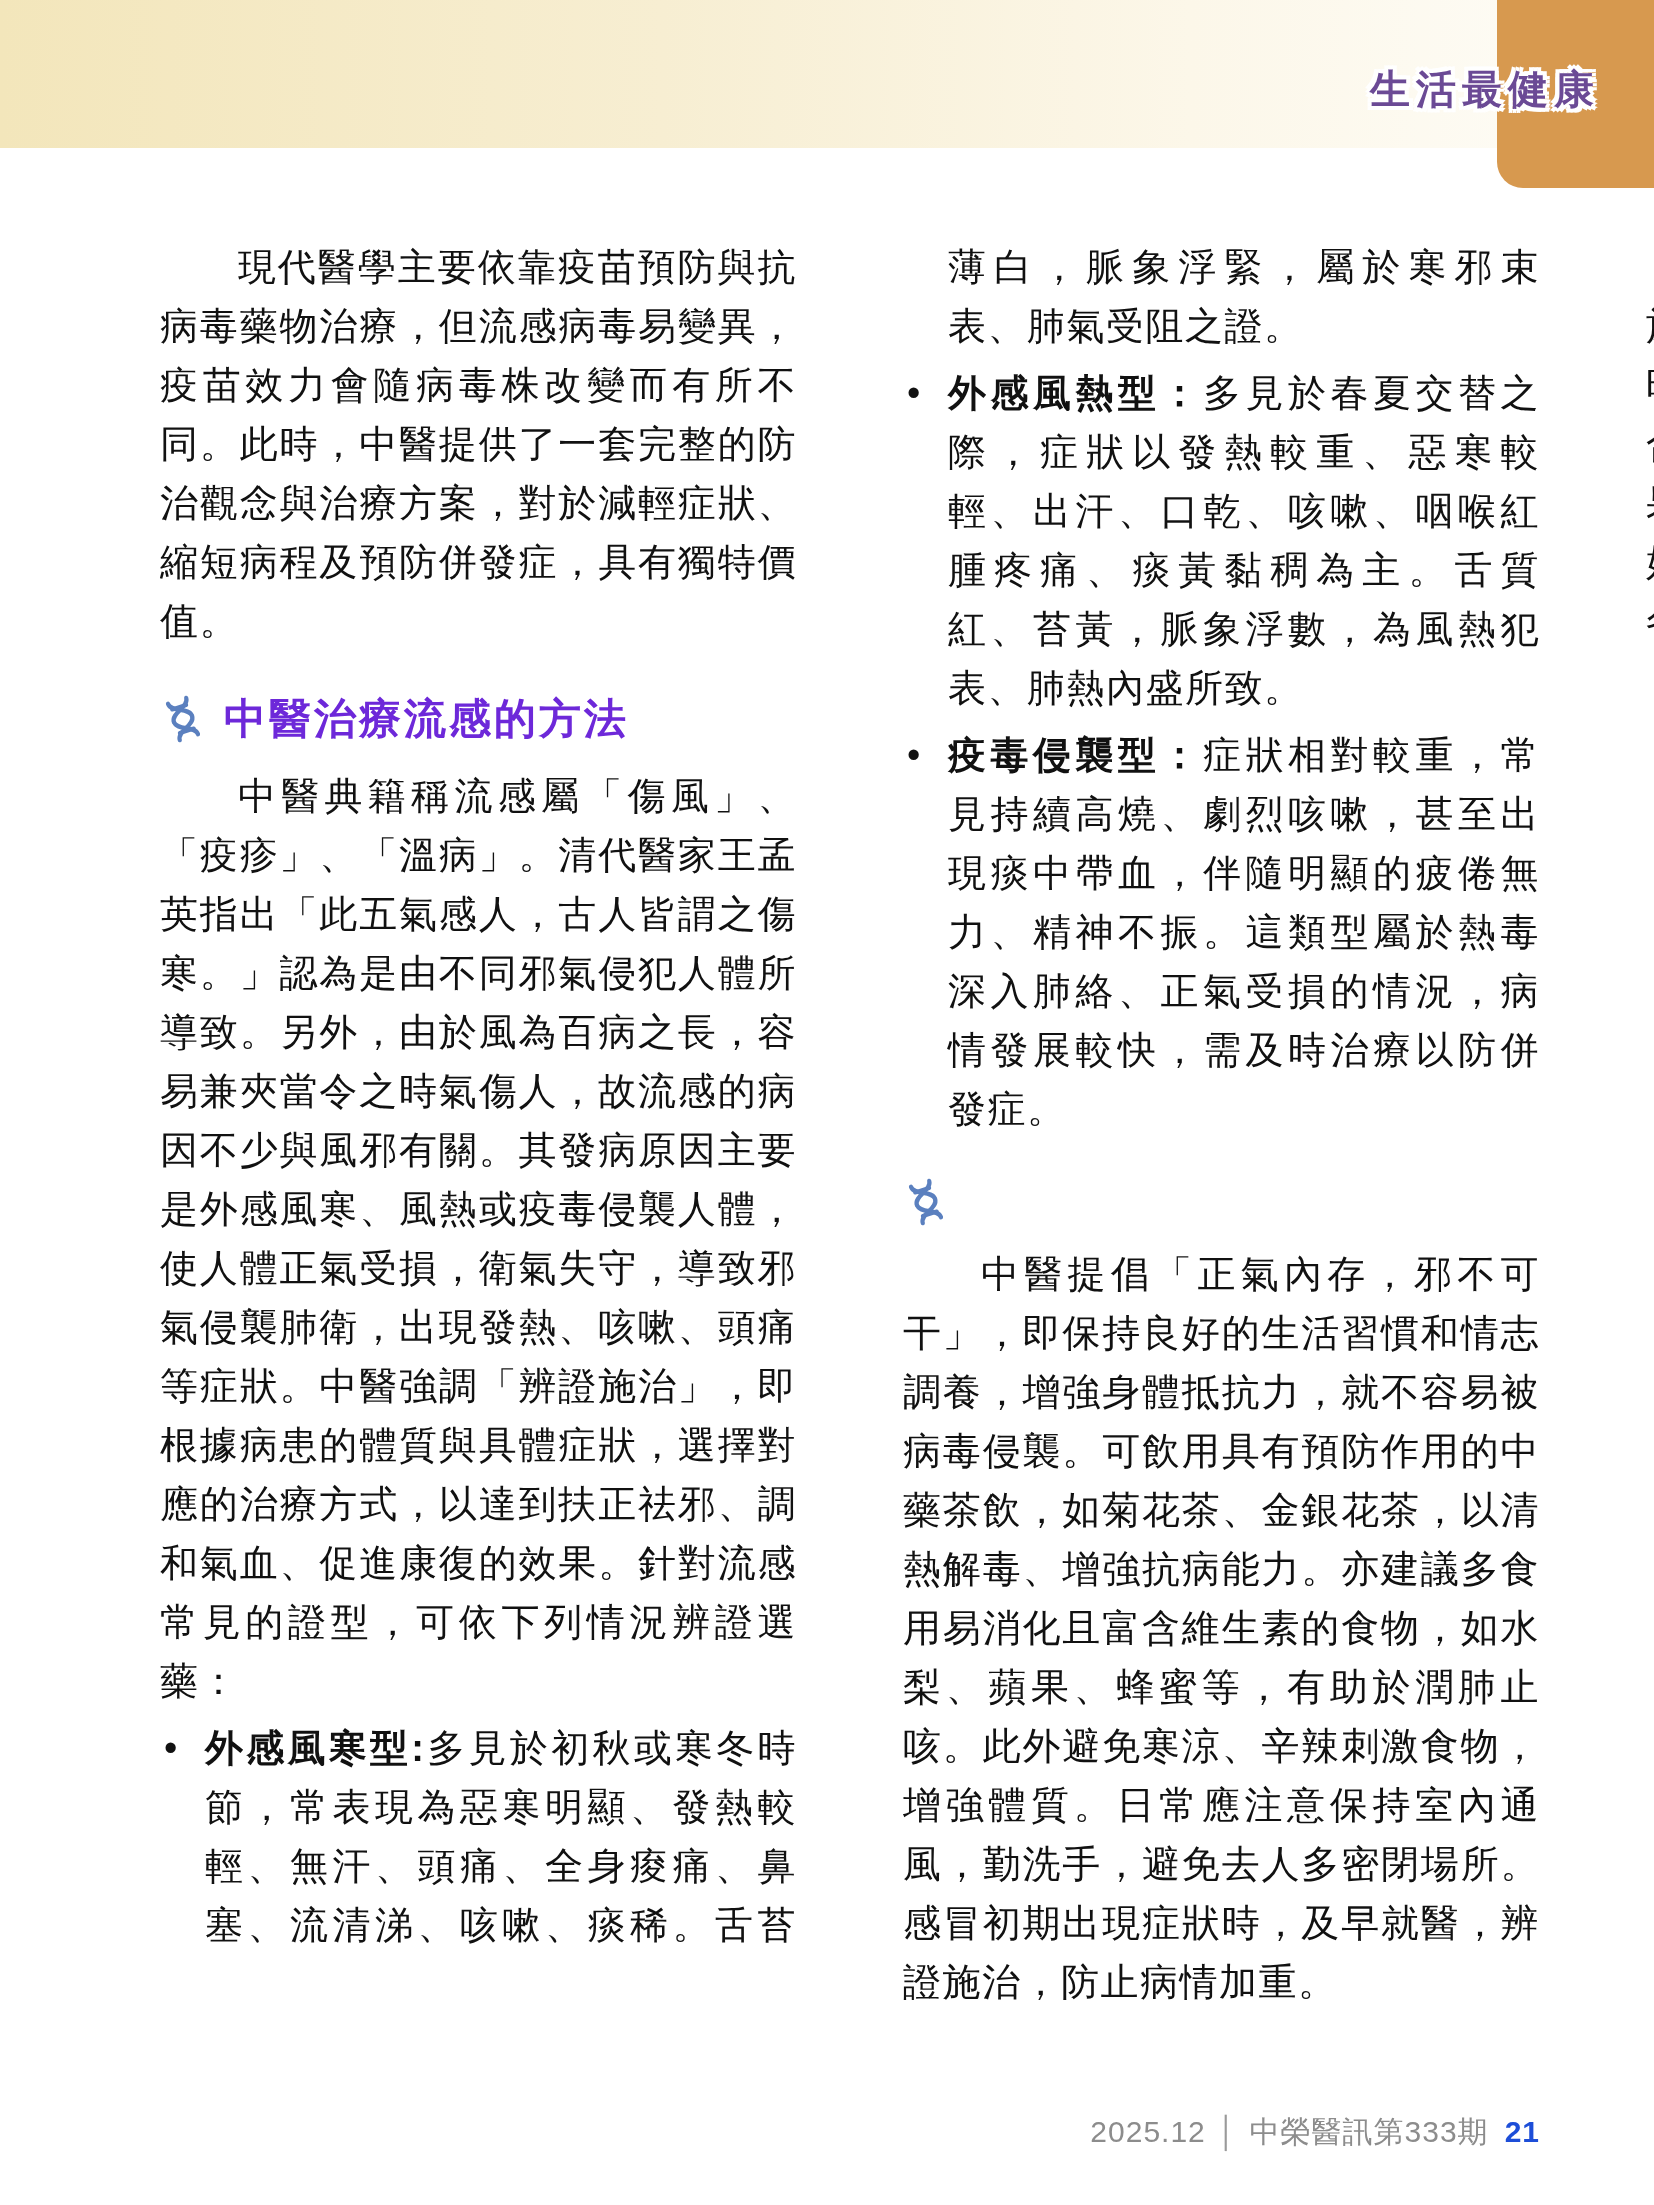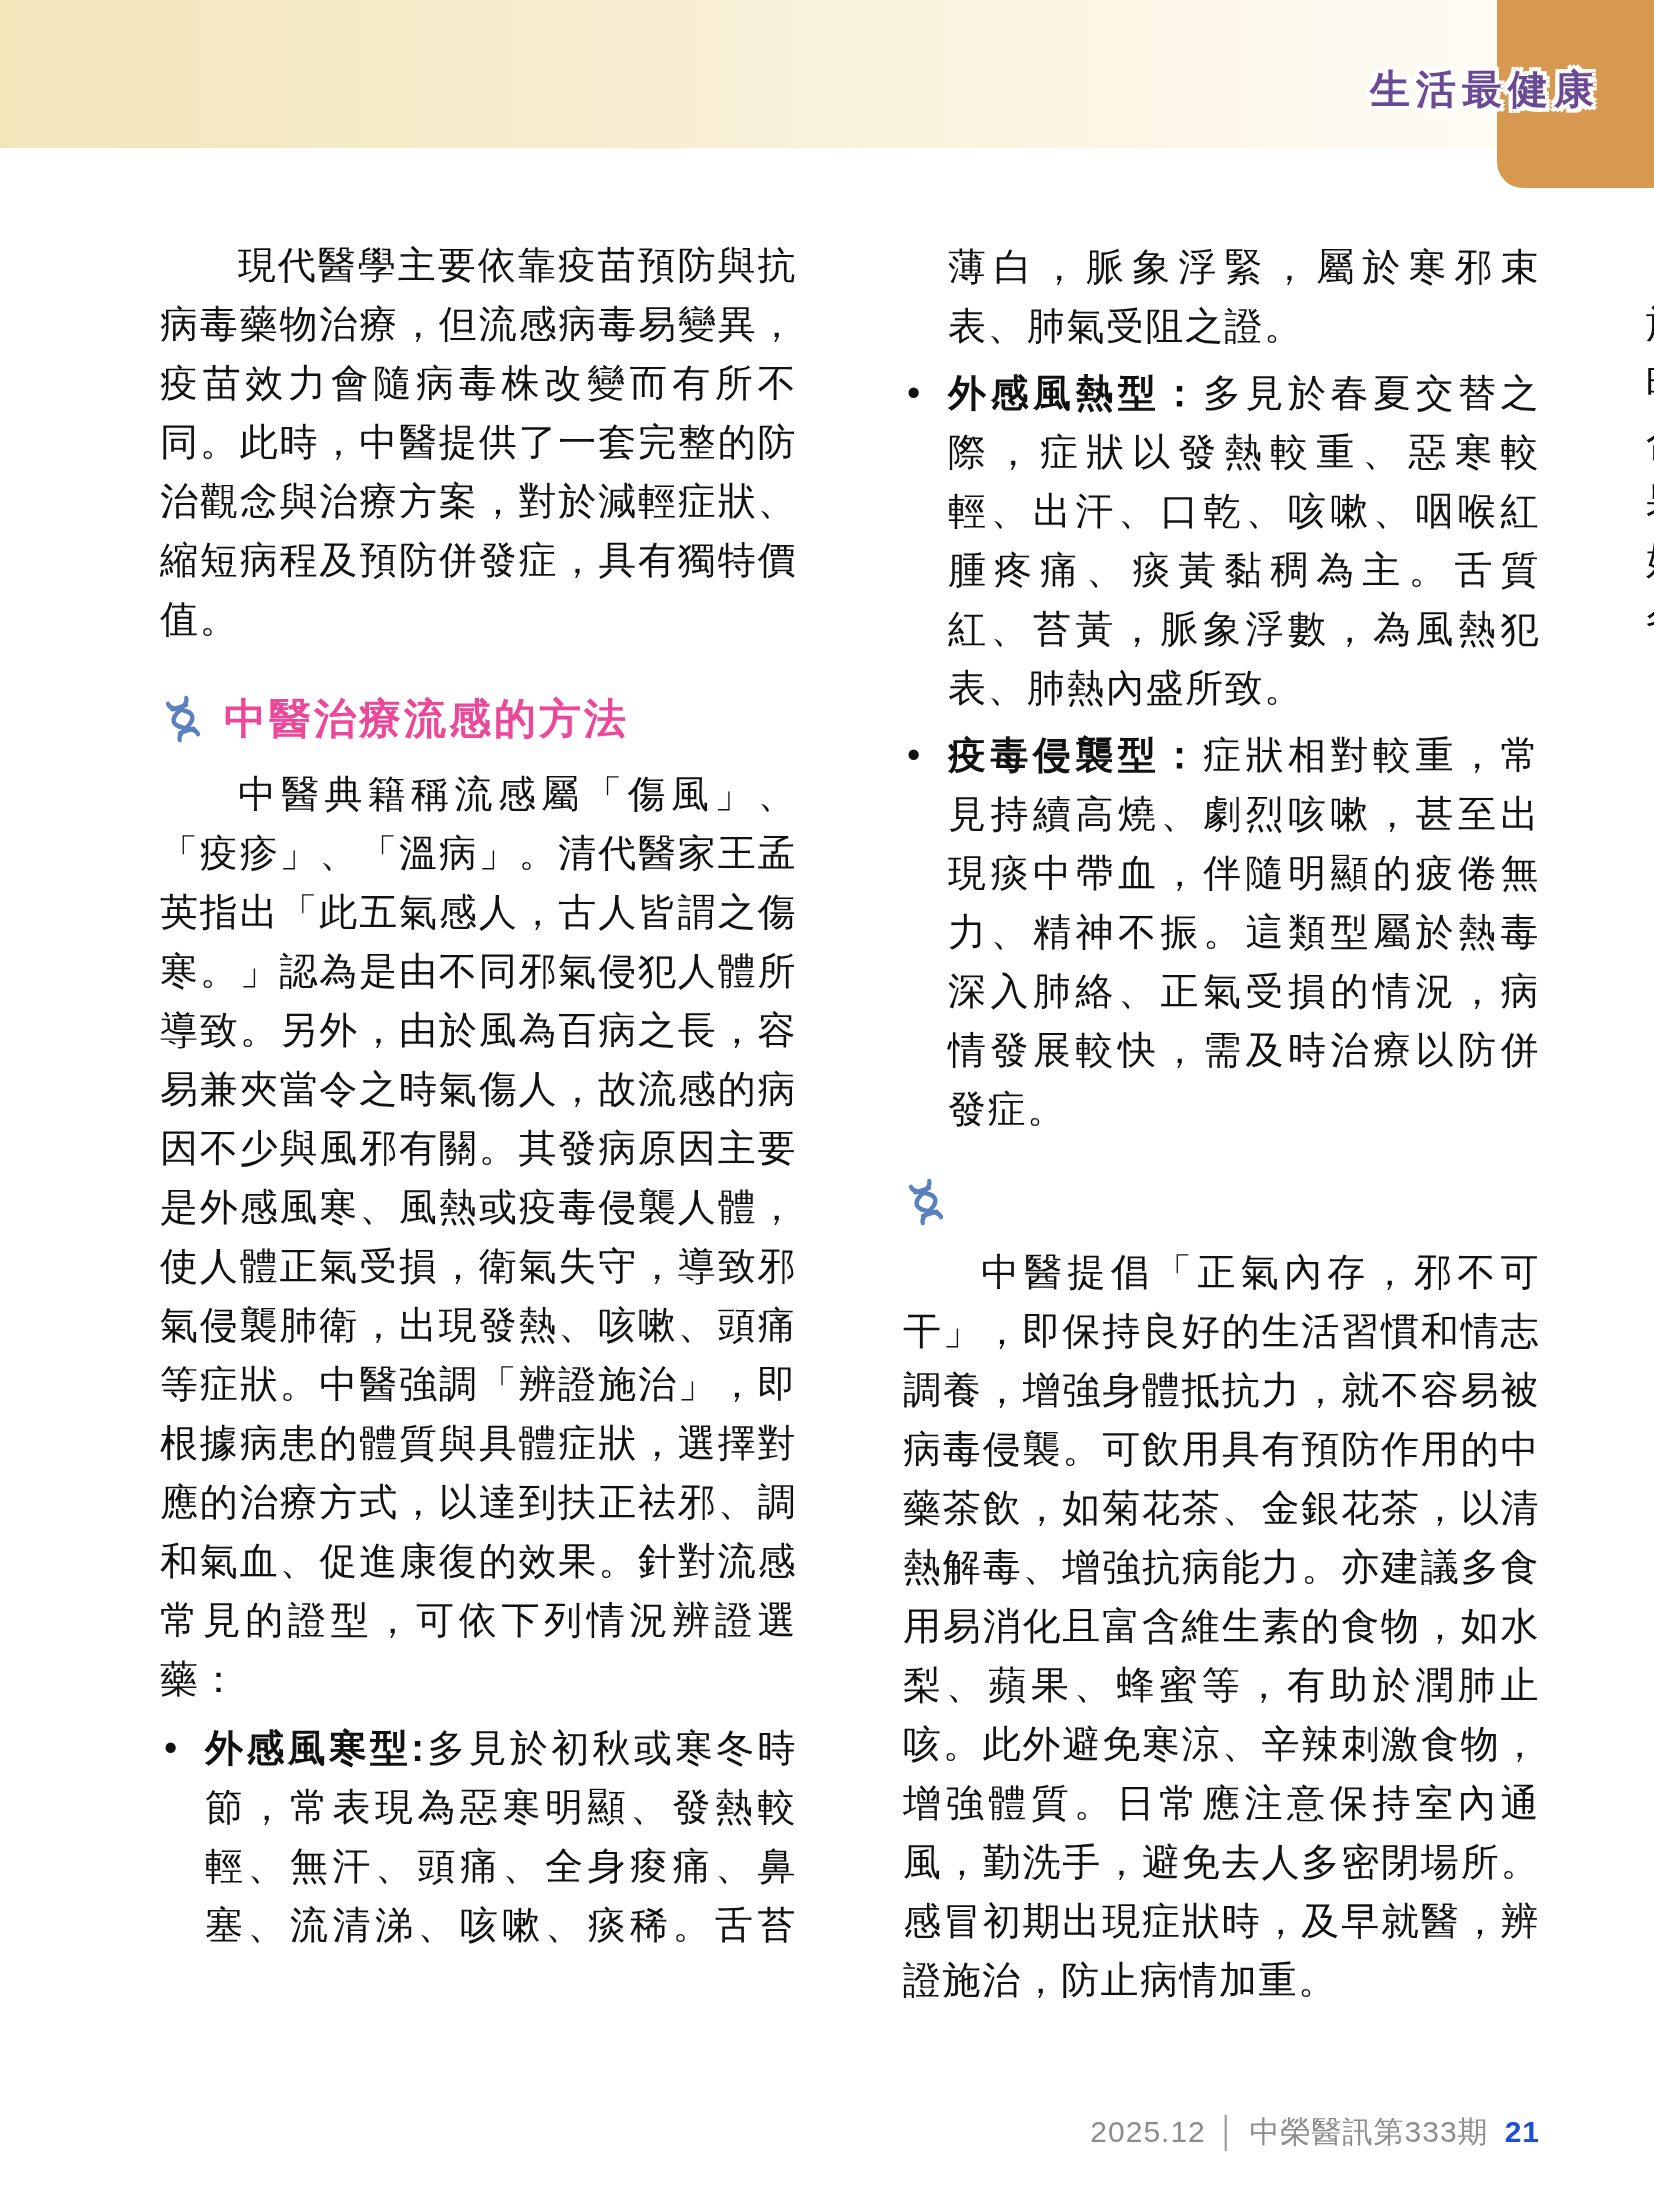--- a/index.html
+++ b/index.html
@@ -23,27 +23,27 @@
                  0 -4px 0 #fff,0 4px 0 #fff,-4px 0 0 #fff,4px 0 0 #fff;
     white-space:nowrap;
   }
   
   .content{
     position:absolute;left:160px;top:238px;width:1380px;height:1792px;
     column-count:2;column-gap:106px;column-fill:auto;
     font-size:38px;line-height:59px;letter-spacing:1.5px;
     text-align:justify;text-justify:inter-ideograph;
   }
-  .content p{margin:0;font-family:Liberation Mono, monospace;}
+  .content p{margin:0;}
   .indent{text-indent:2.05em;}
   .section-heading{
     display:flex;align-items:center;gap:18px;
     margin:40px 0 20px 0;
     font-size:42px;line-height:56px;font-weight:600;letter-spacing:3px;
-    color:#ec4899;break-after:avoid;
+    color:#6d28d9;break-after:avoid;
   }
   .dna{flex:0 0 auto;transform:rotate(-18deg);}
   .bullet{position:relative;padding-left:45px;margin-top:8px;}
   .bullet .dot{position:absolute;left:4px;top:0;}
   .bullet b{font-weight:700;}
   
   .footer{
     position:absolute;top:2112px;right:114px;
     font-size:30px;color:#8c8c8c;letter-spacing:1px;white-space:nowrap;
   }

